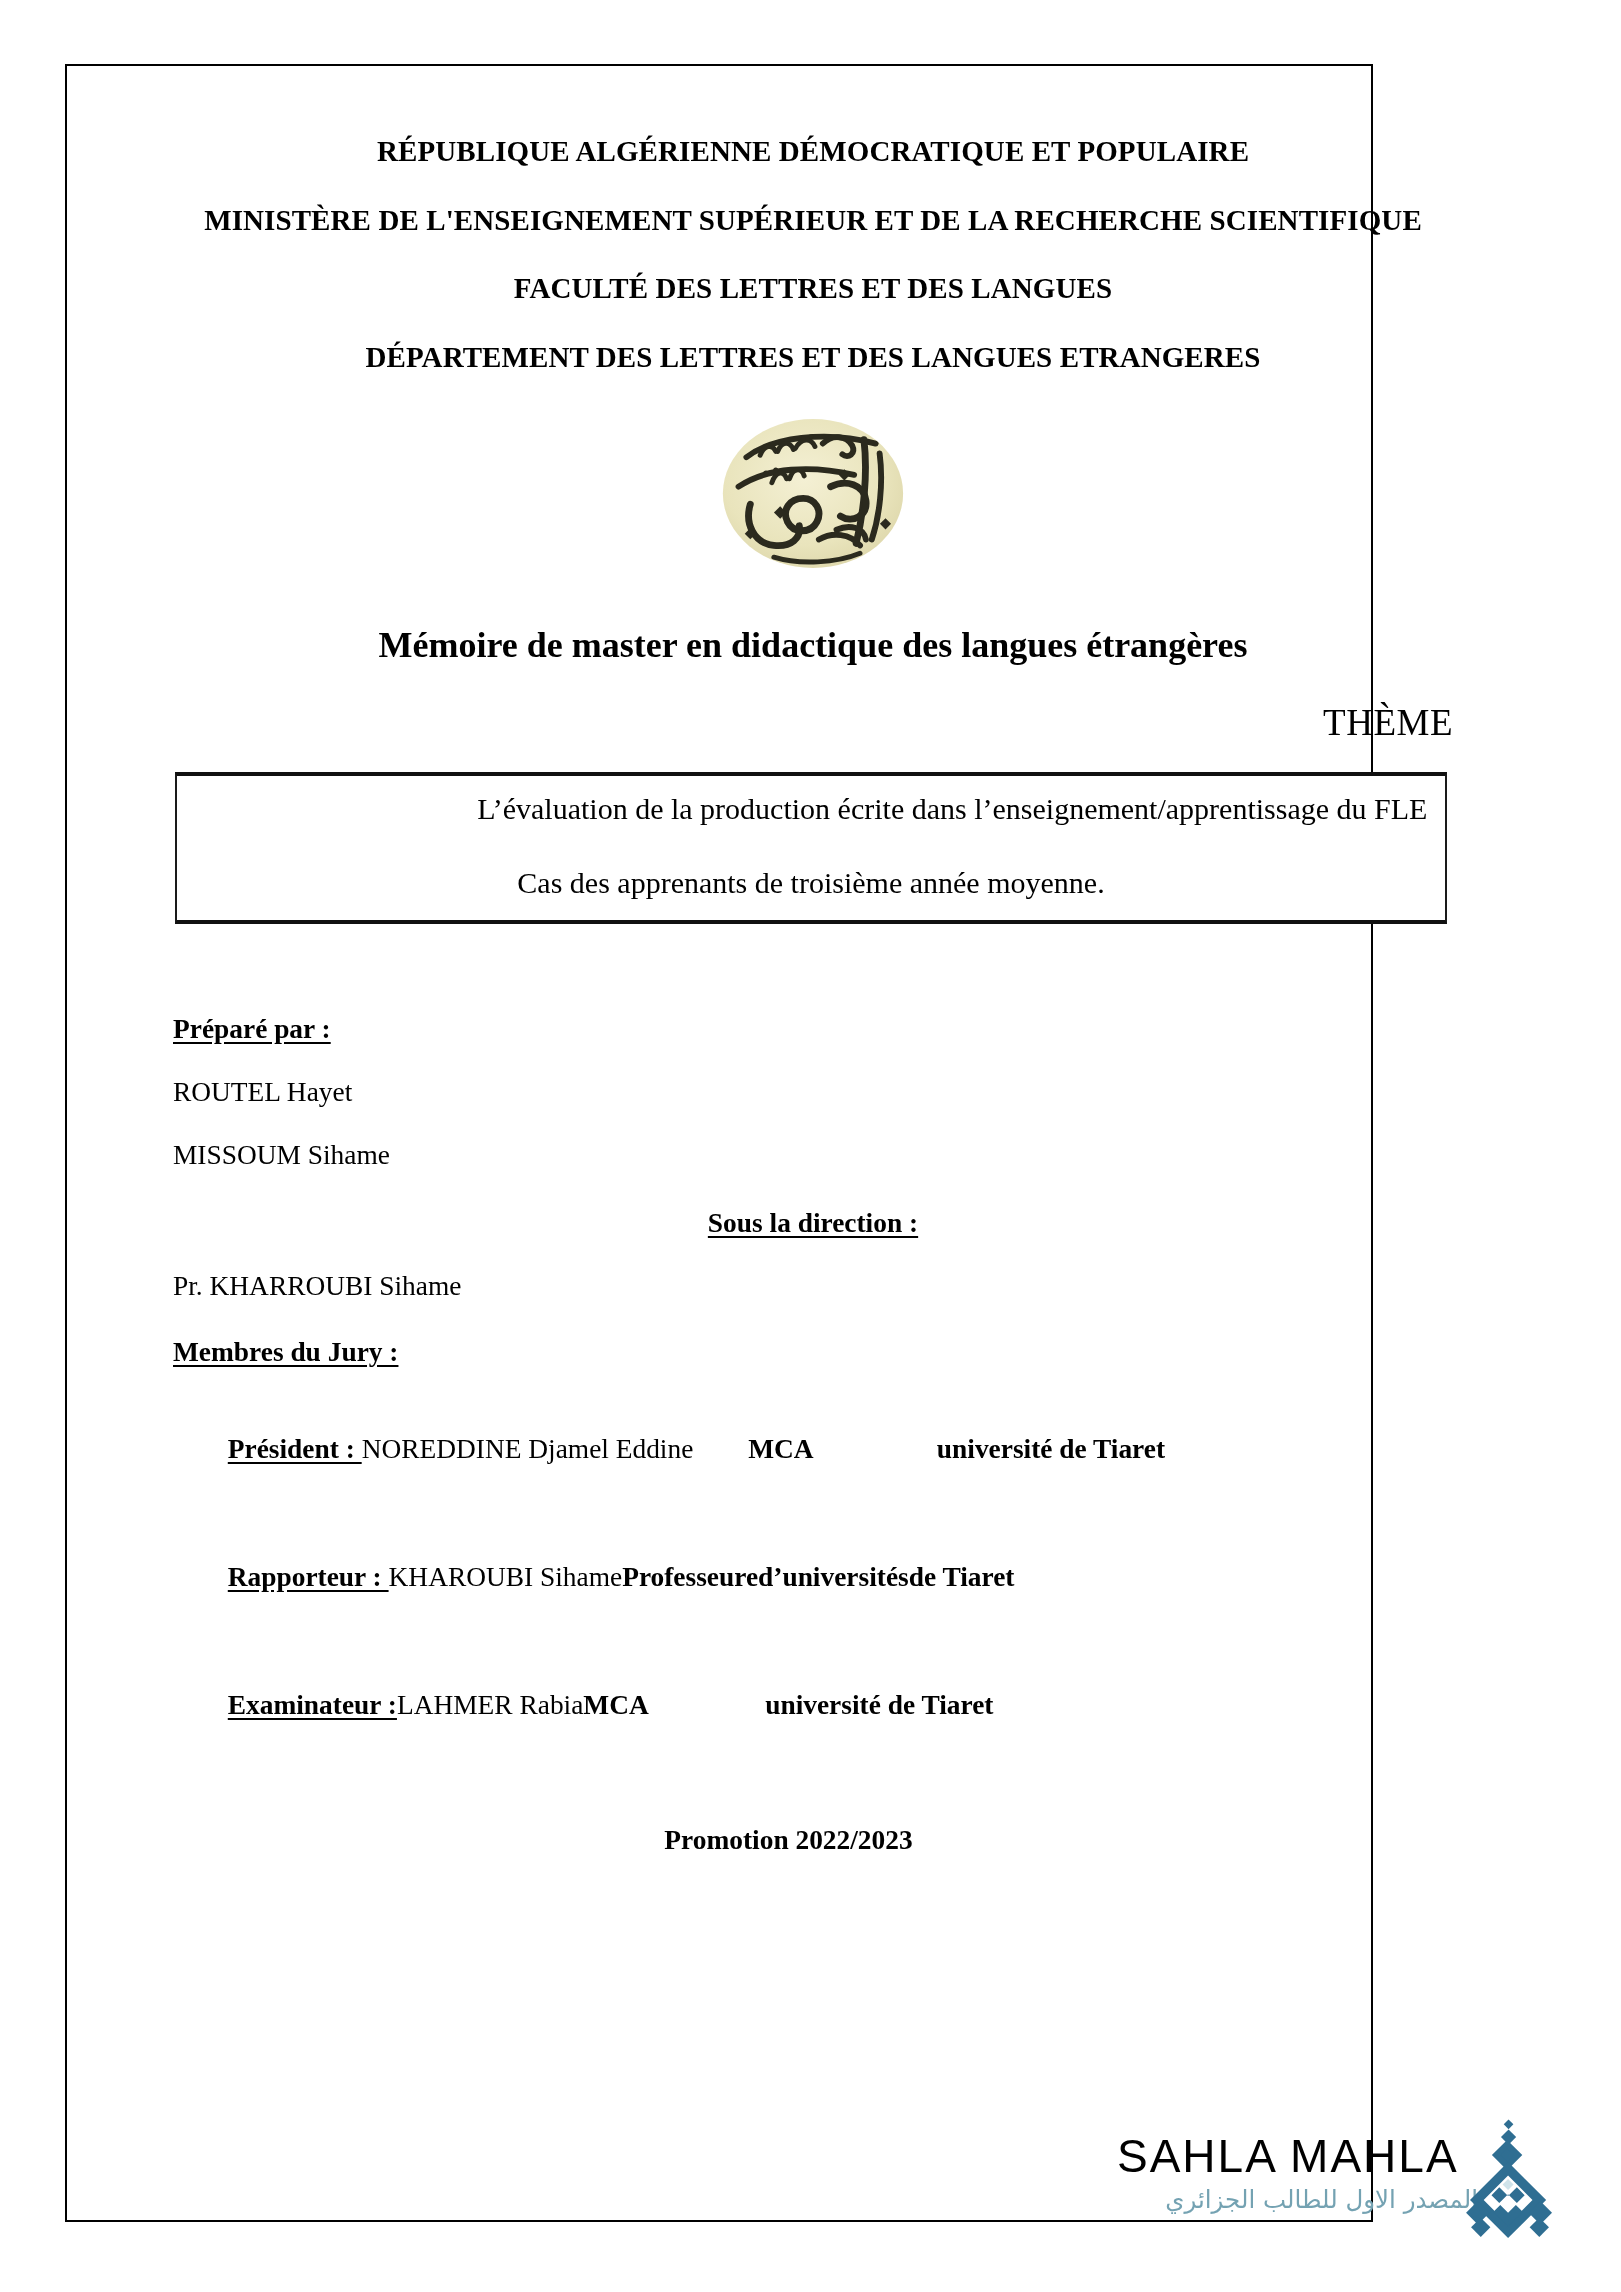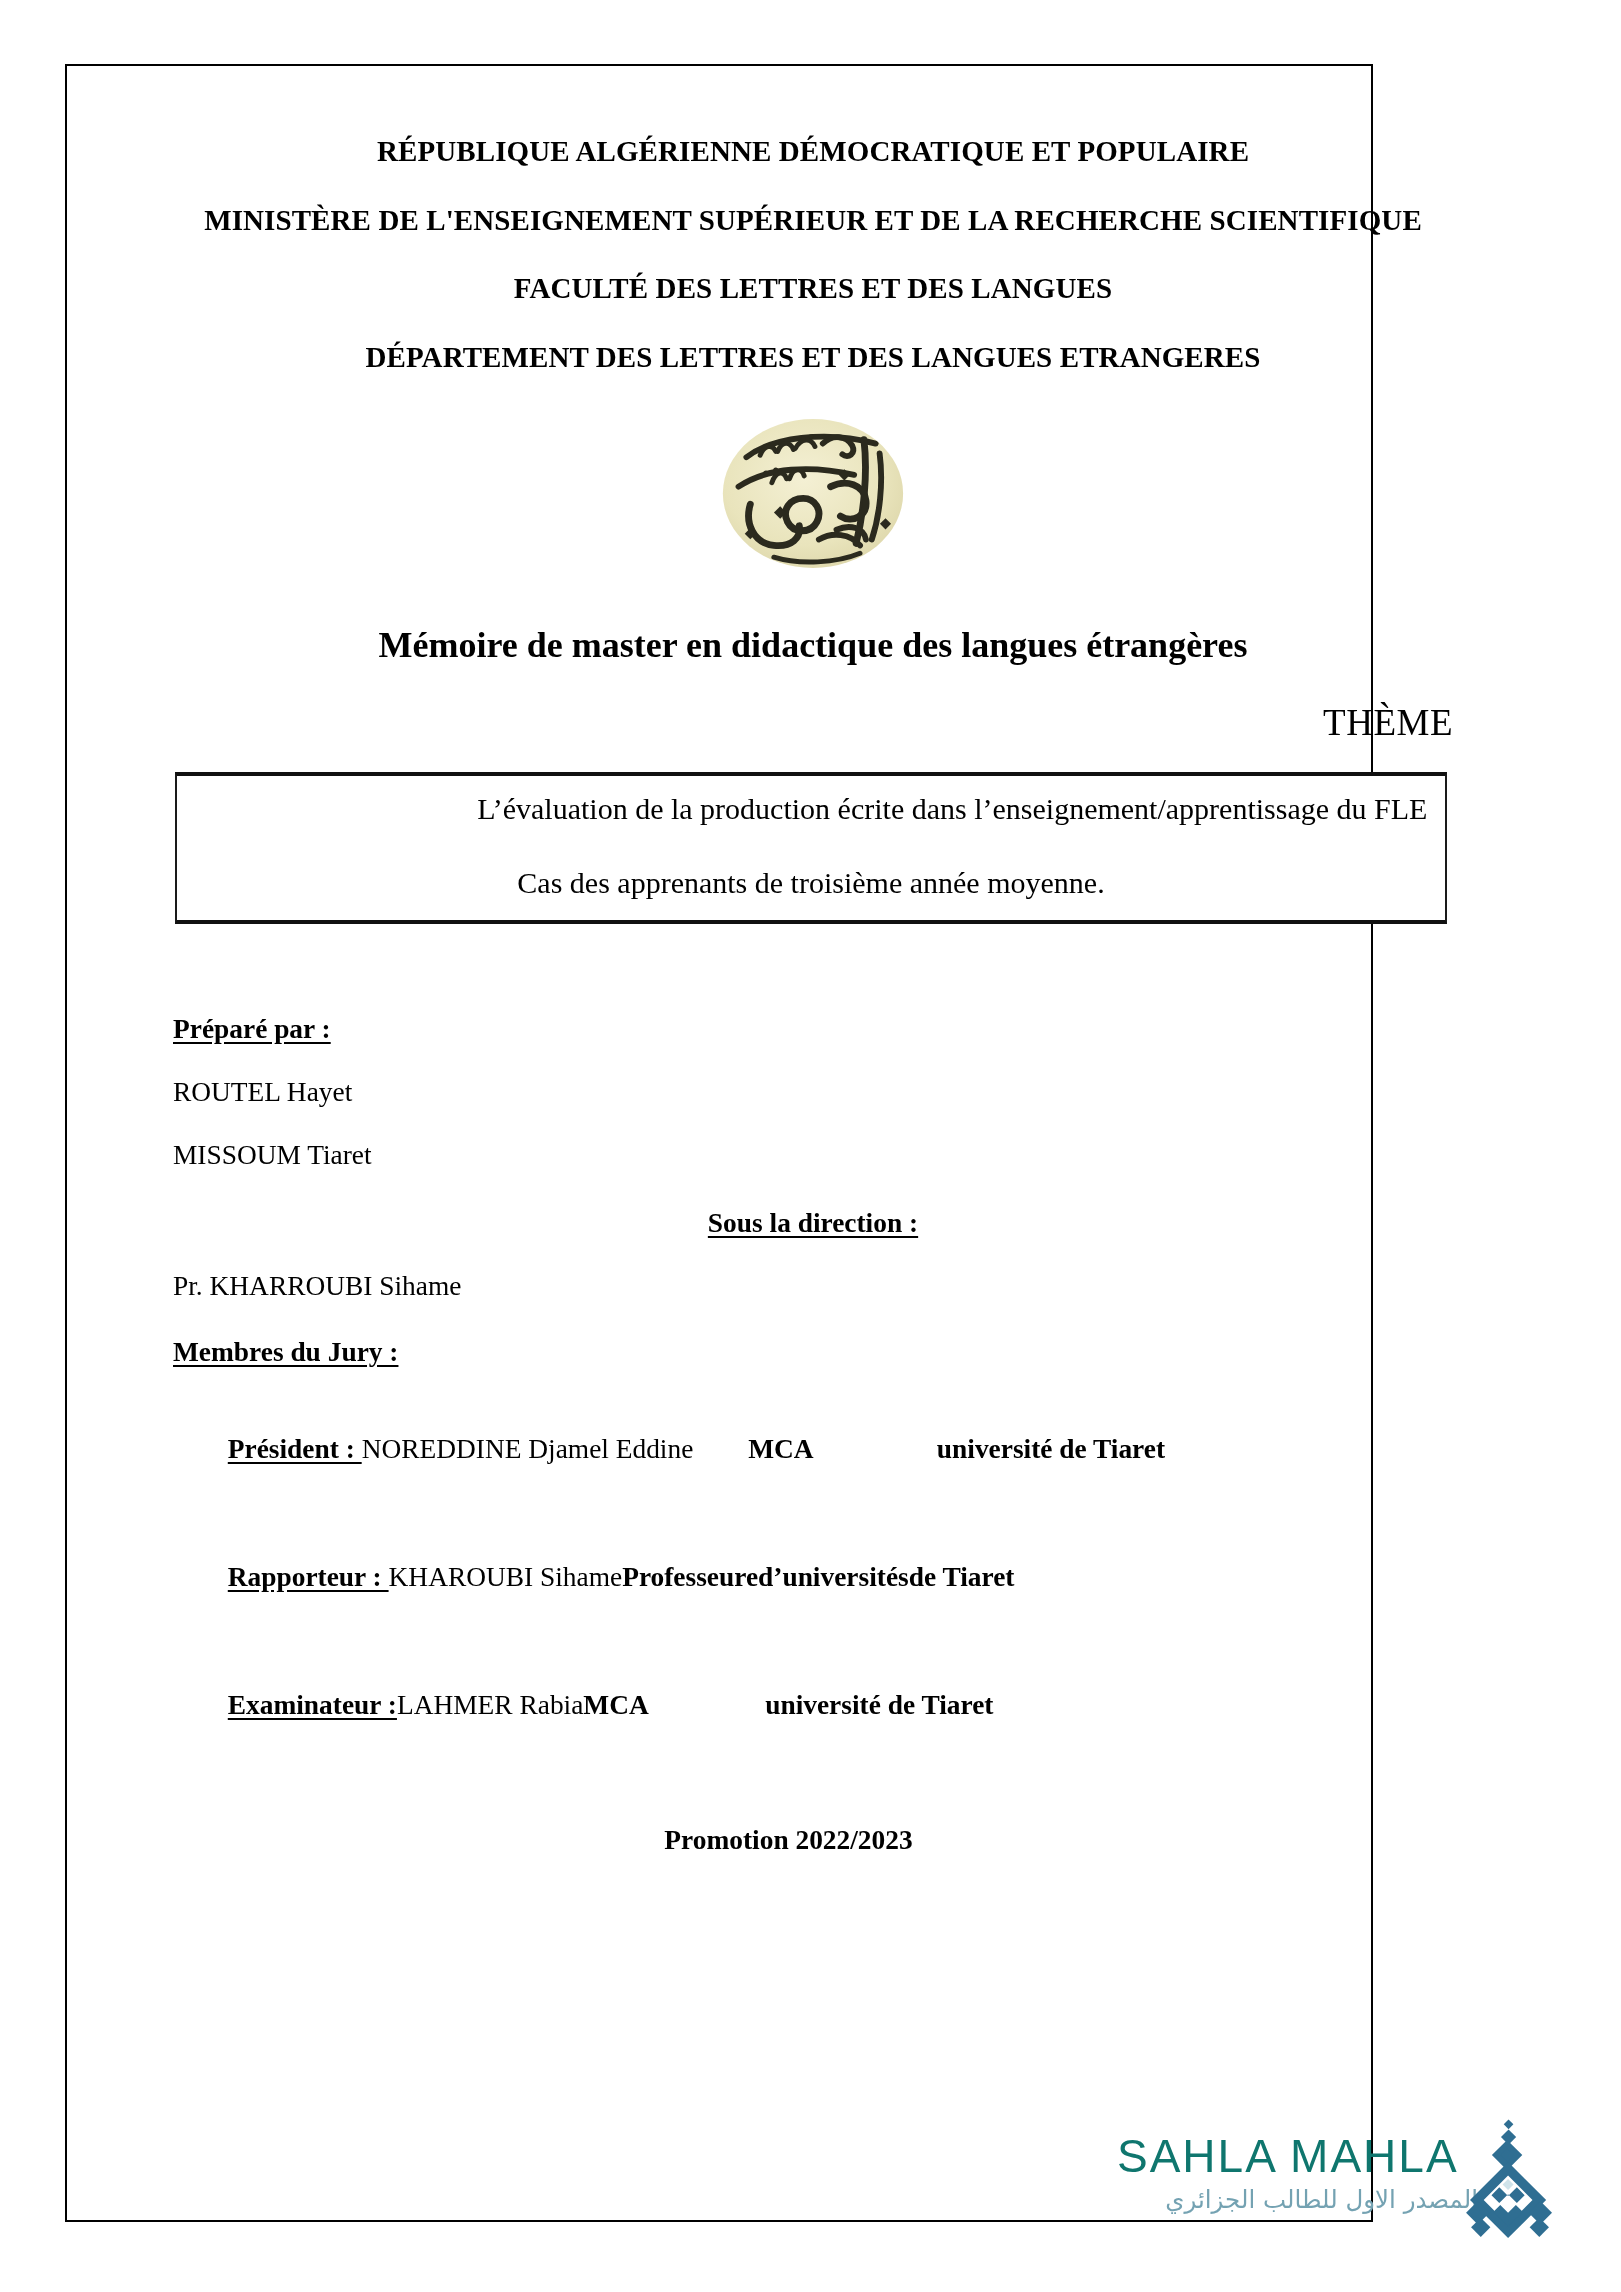--- a/index.html
+++ b/index.html
@@ -160,21 +160,21 @@
     align-items: flex-start;
   }
   #wm-text-col {
     width: 361px;
     padding-top: 13.7px;
   }
   #wm-title {
     font-family: "Liberation Sans", "DejaVu Sans", sans-serif;
     font-size: 46px;
     letter-spacing: 2px;
-    color: #0f766e;
+    color: #000000;
     line-height: 1;
     white-space: nowrap;
   }
   #wm-sub {
     font-size: 24.5px;
     color: #74a2b2;
     text-align: right;
     direction: rtl;
     margin-top: 5.9px;
     white-space: nowrap;
@@ -260,21 +260,21 @@
     <div class="theme-word">THÈME</div>
 
     <div id="theme-box">
       <div class="theme-l1">L’évaluation de la production écrite dans l’enseignement/apprentissage du FLE</div>
       <div class="theme-l2">Cas des apprenants de troisième année moyenne.</div>
     </div>
 
     <div id="prepared-block">
       <div class="section-lead">Préparé par :</div>
       <div class="plain-line">ROUTEL Hayet</div>
-      <div class="plain-line">MISSOUM Tiaret</div>
+      <div class="plain-line">MISSOUM Sihame</div>
     </div>
 
     <div id="direction-block">
       <span class="section-lead">Sous la direction :</span>
     </div>
     <div id="supervisor-line">Pr. KHARROUBI Sihame</div>
 
     <div id="jury-block">
       <div class="section-lead">Membres du Jury :</div>
 

